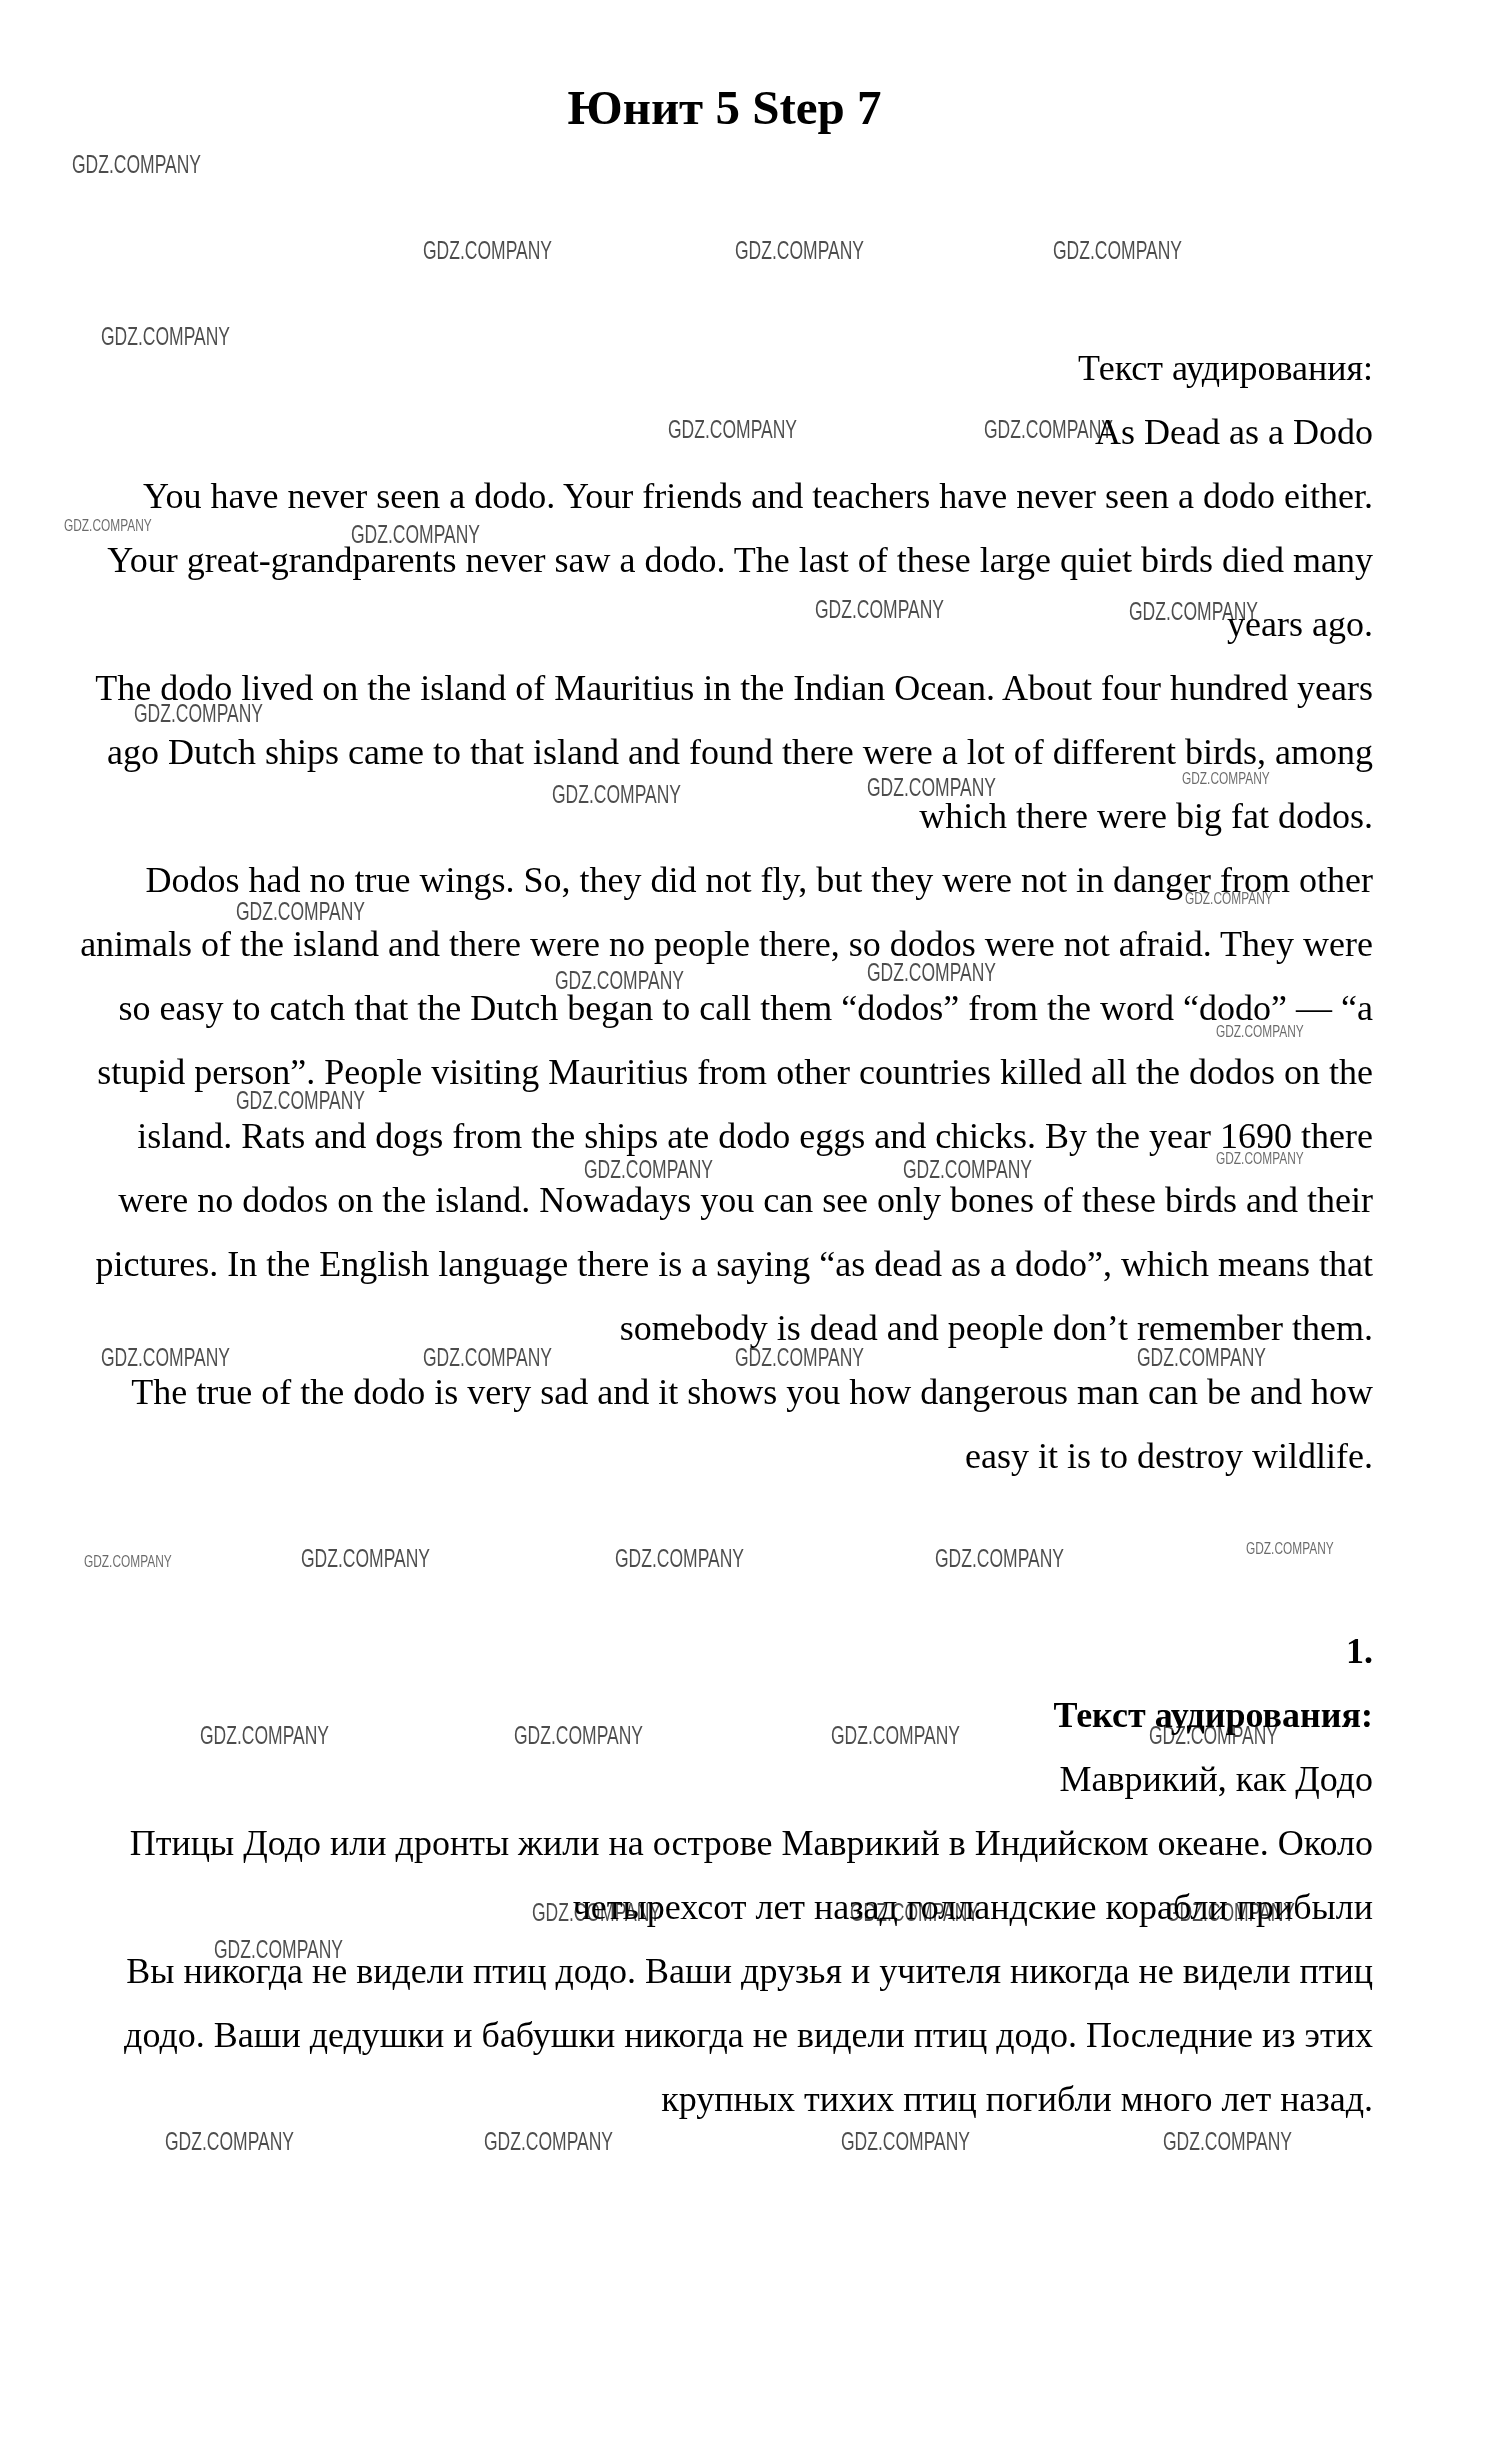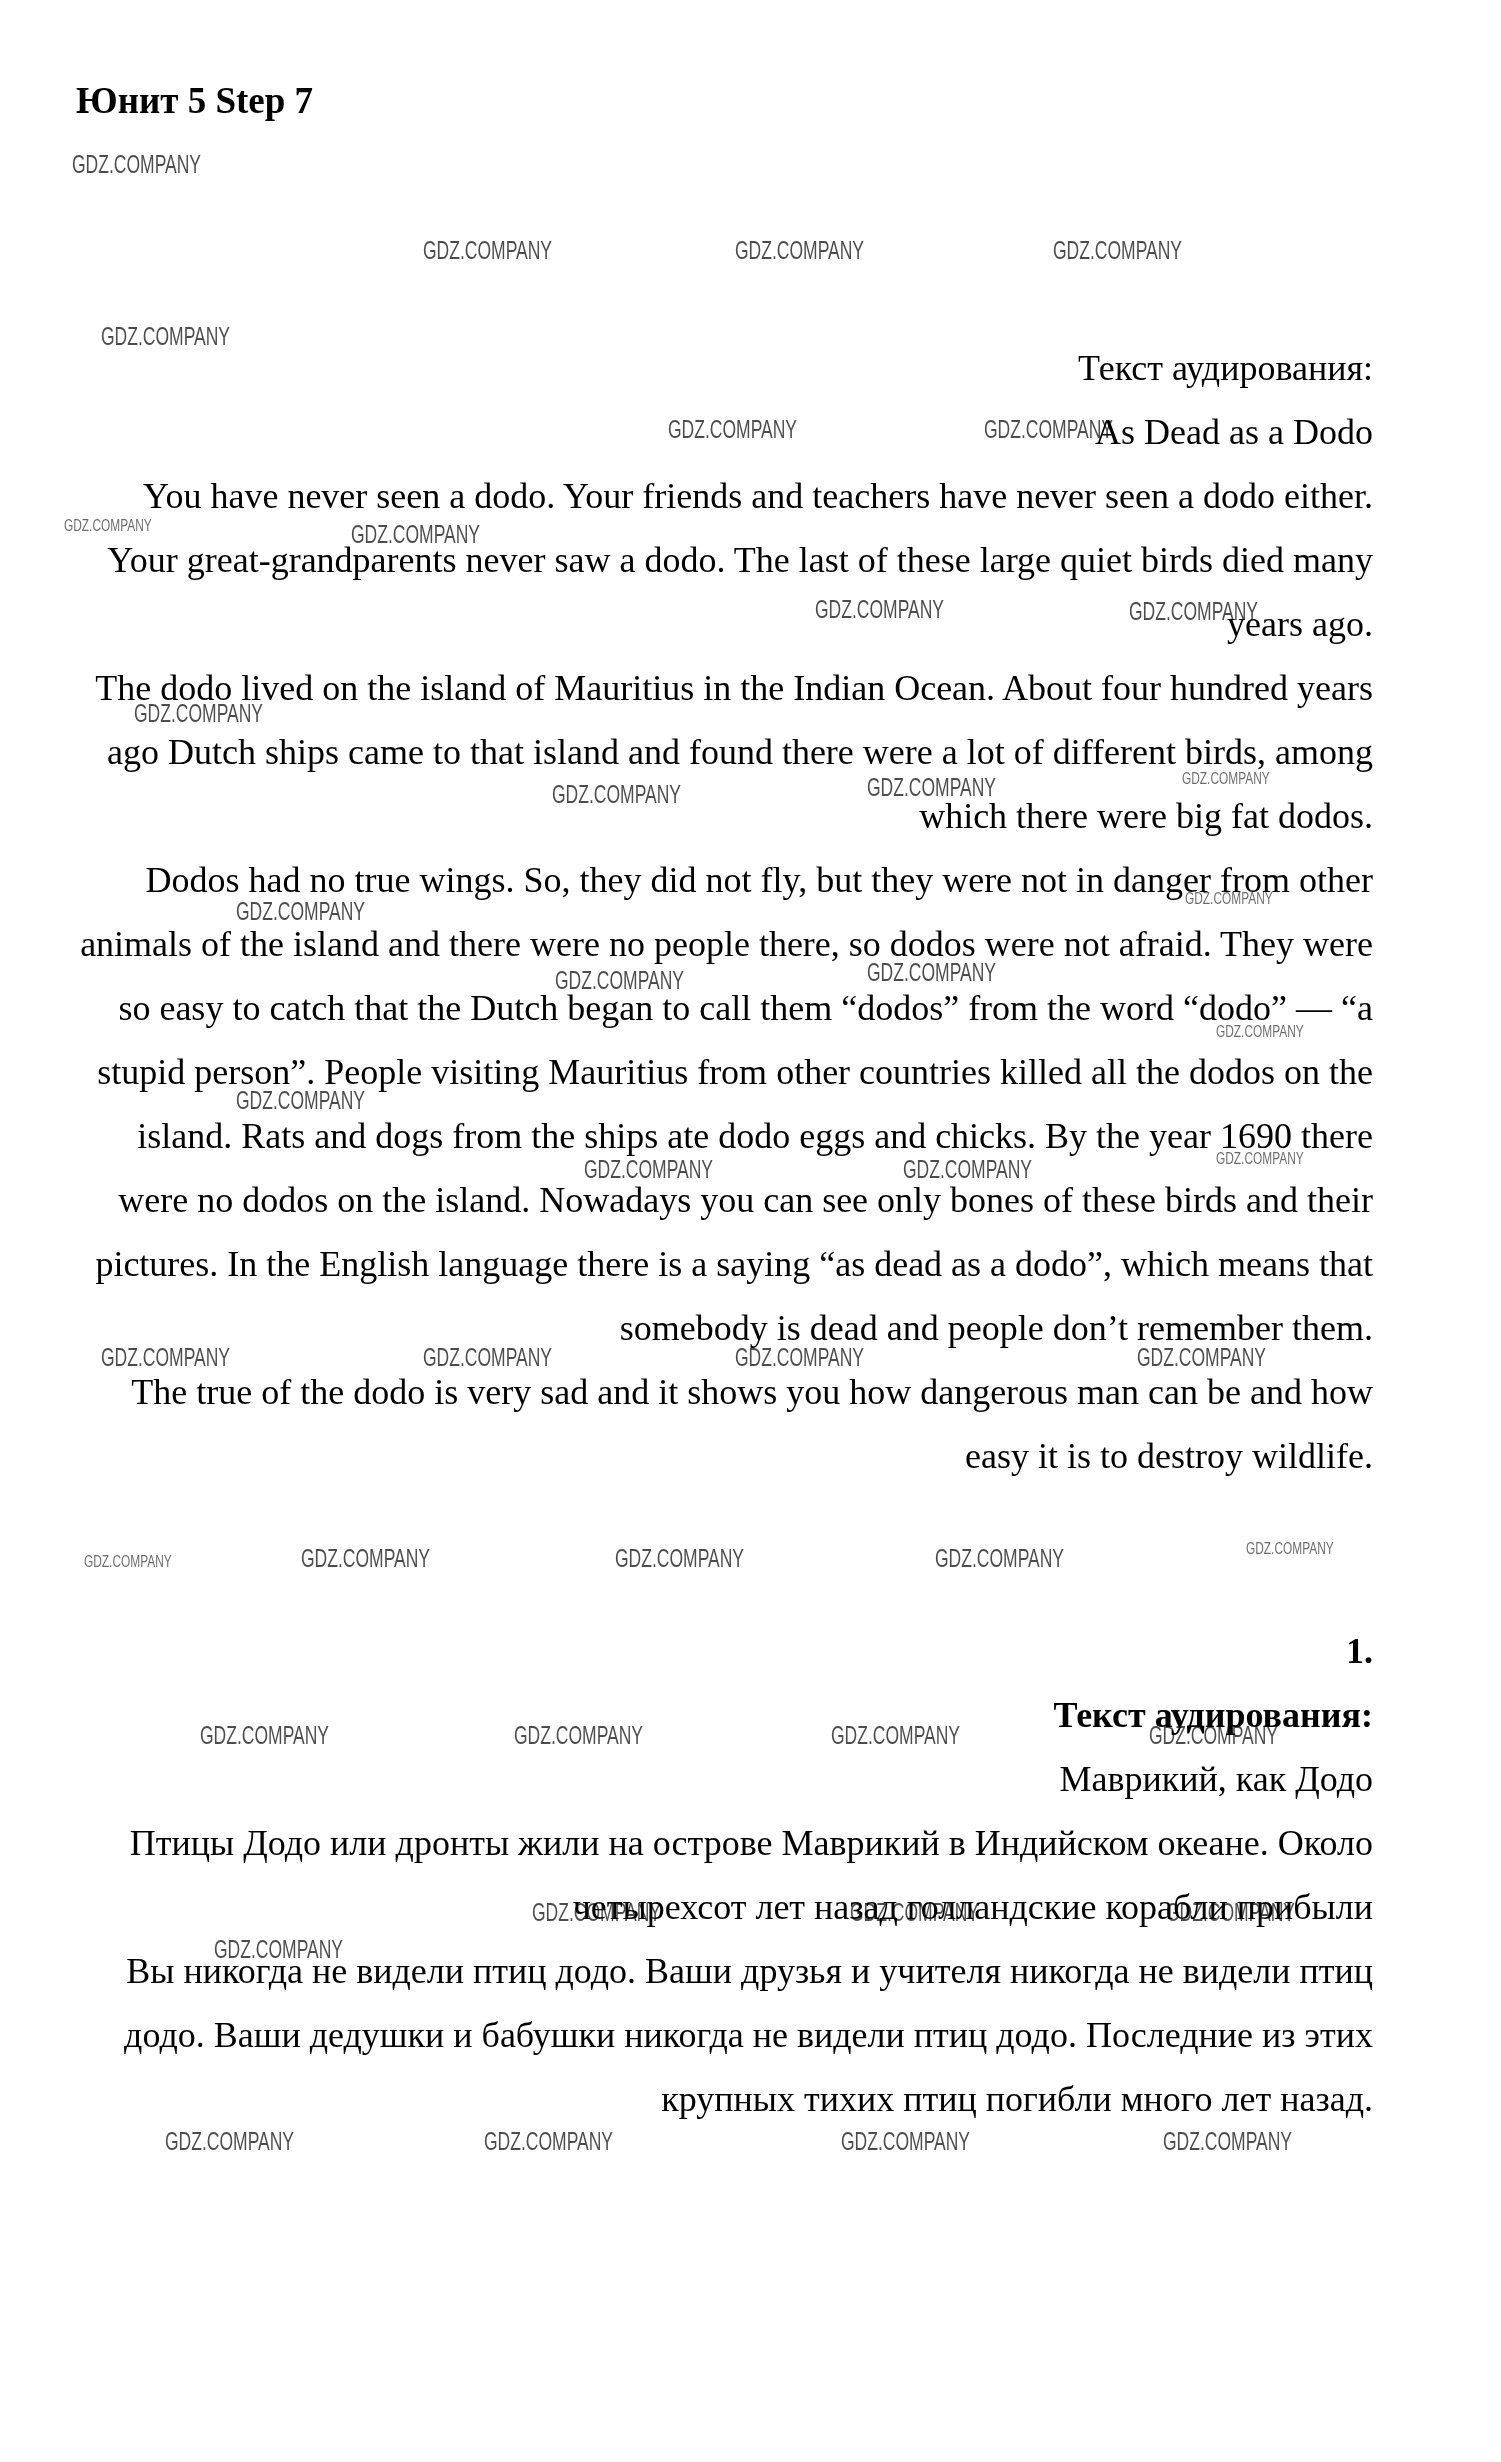--- a/index.html
+++ b/index.html
@@ -11,21 +11,21 @@
   .page { position:absolute; inset:0; overflow:hidden; background:#ffffff; }
   .wm-layer { position:absolute; inset:0; z-index:1; }
   .wm {
     position:absolute; font-family:"Liberation Sans", sans-serif;
     font-size:25px; font-weight:400; color:rgba(25,25,25,0.78);
     transform:scaleX(0.70); transform-origin:0 0; white-space:nowrap;
   }
   .wm.s { font-size:17px; color:rgba(25,25,25,0.65); }
   .title {
     position:absolute; top:79px; left:76px; width:1297px;
-    font-size:37px; font-weight:700; z-index:2;
+    text-align:center; font-size:49px; font-weight:700; z-index:2;
   }
   .content {
     position:absolute; left:76px; top:336px; width:1297px;
     font-size:36px; line-height:64px; z-index:2; text-align:right;
   }
   .content p { margin:0; }
   .bold { font-weight:700; }
   .task-start { margin-top:131px; }
 </style>
 </head>

